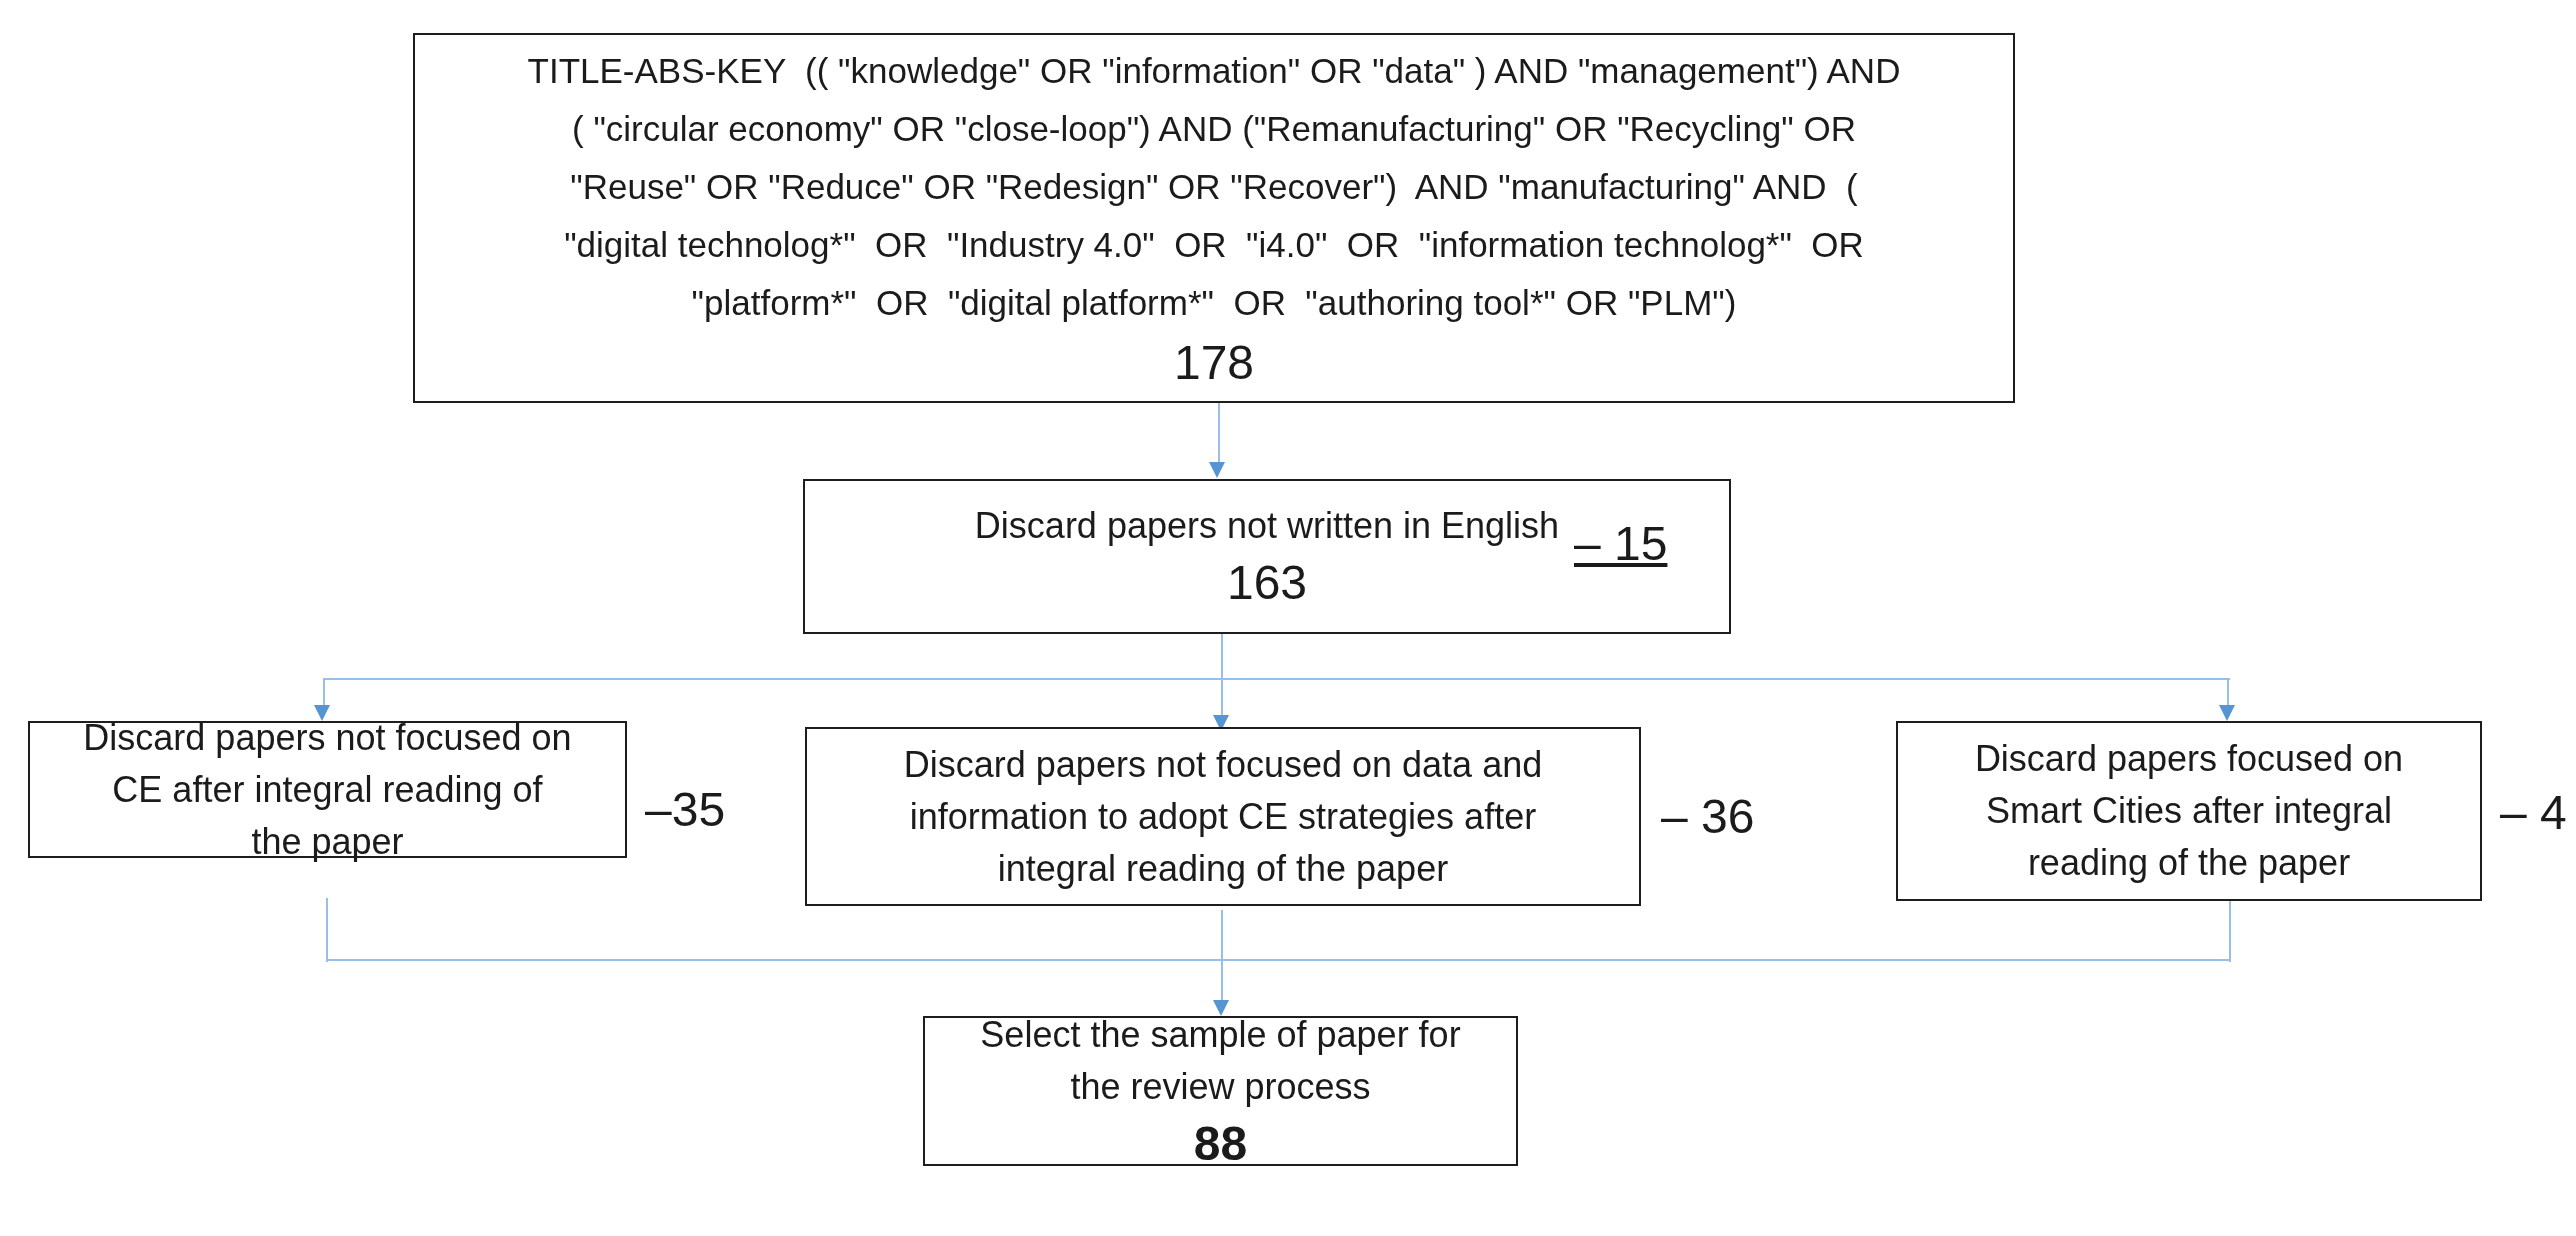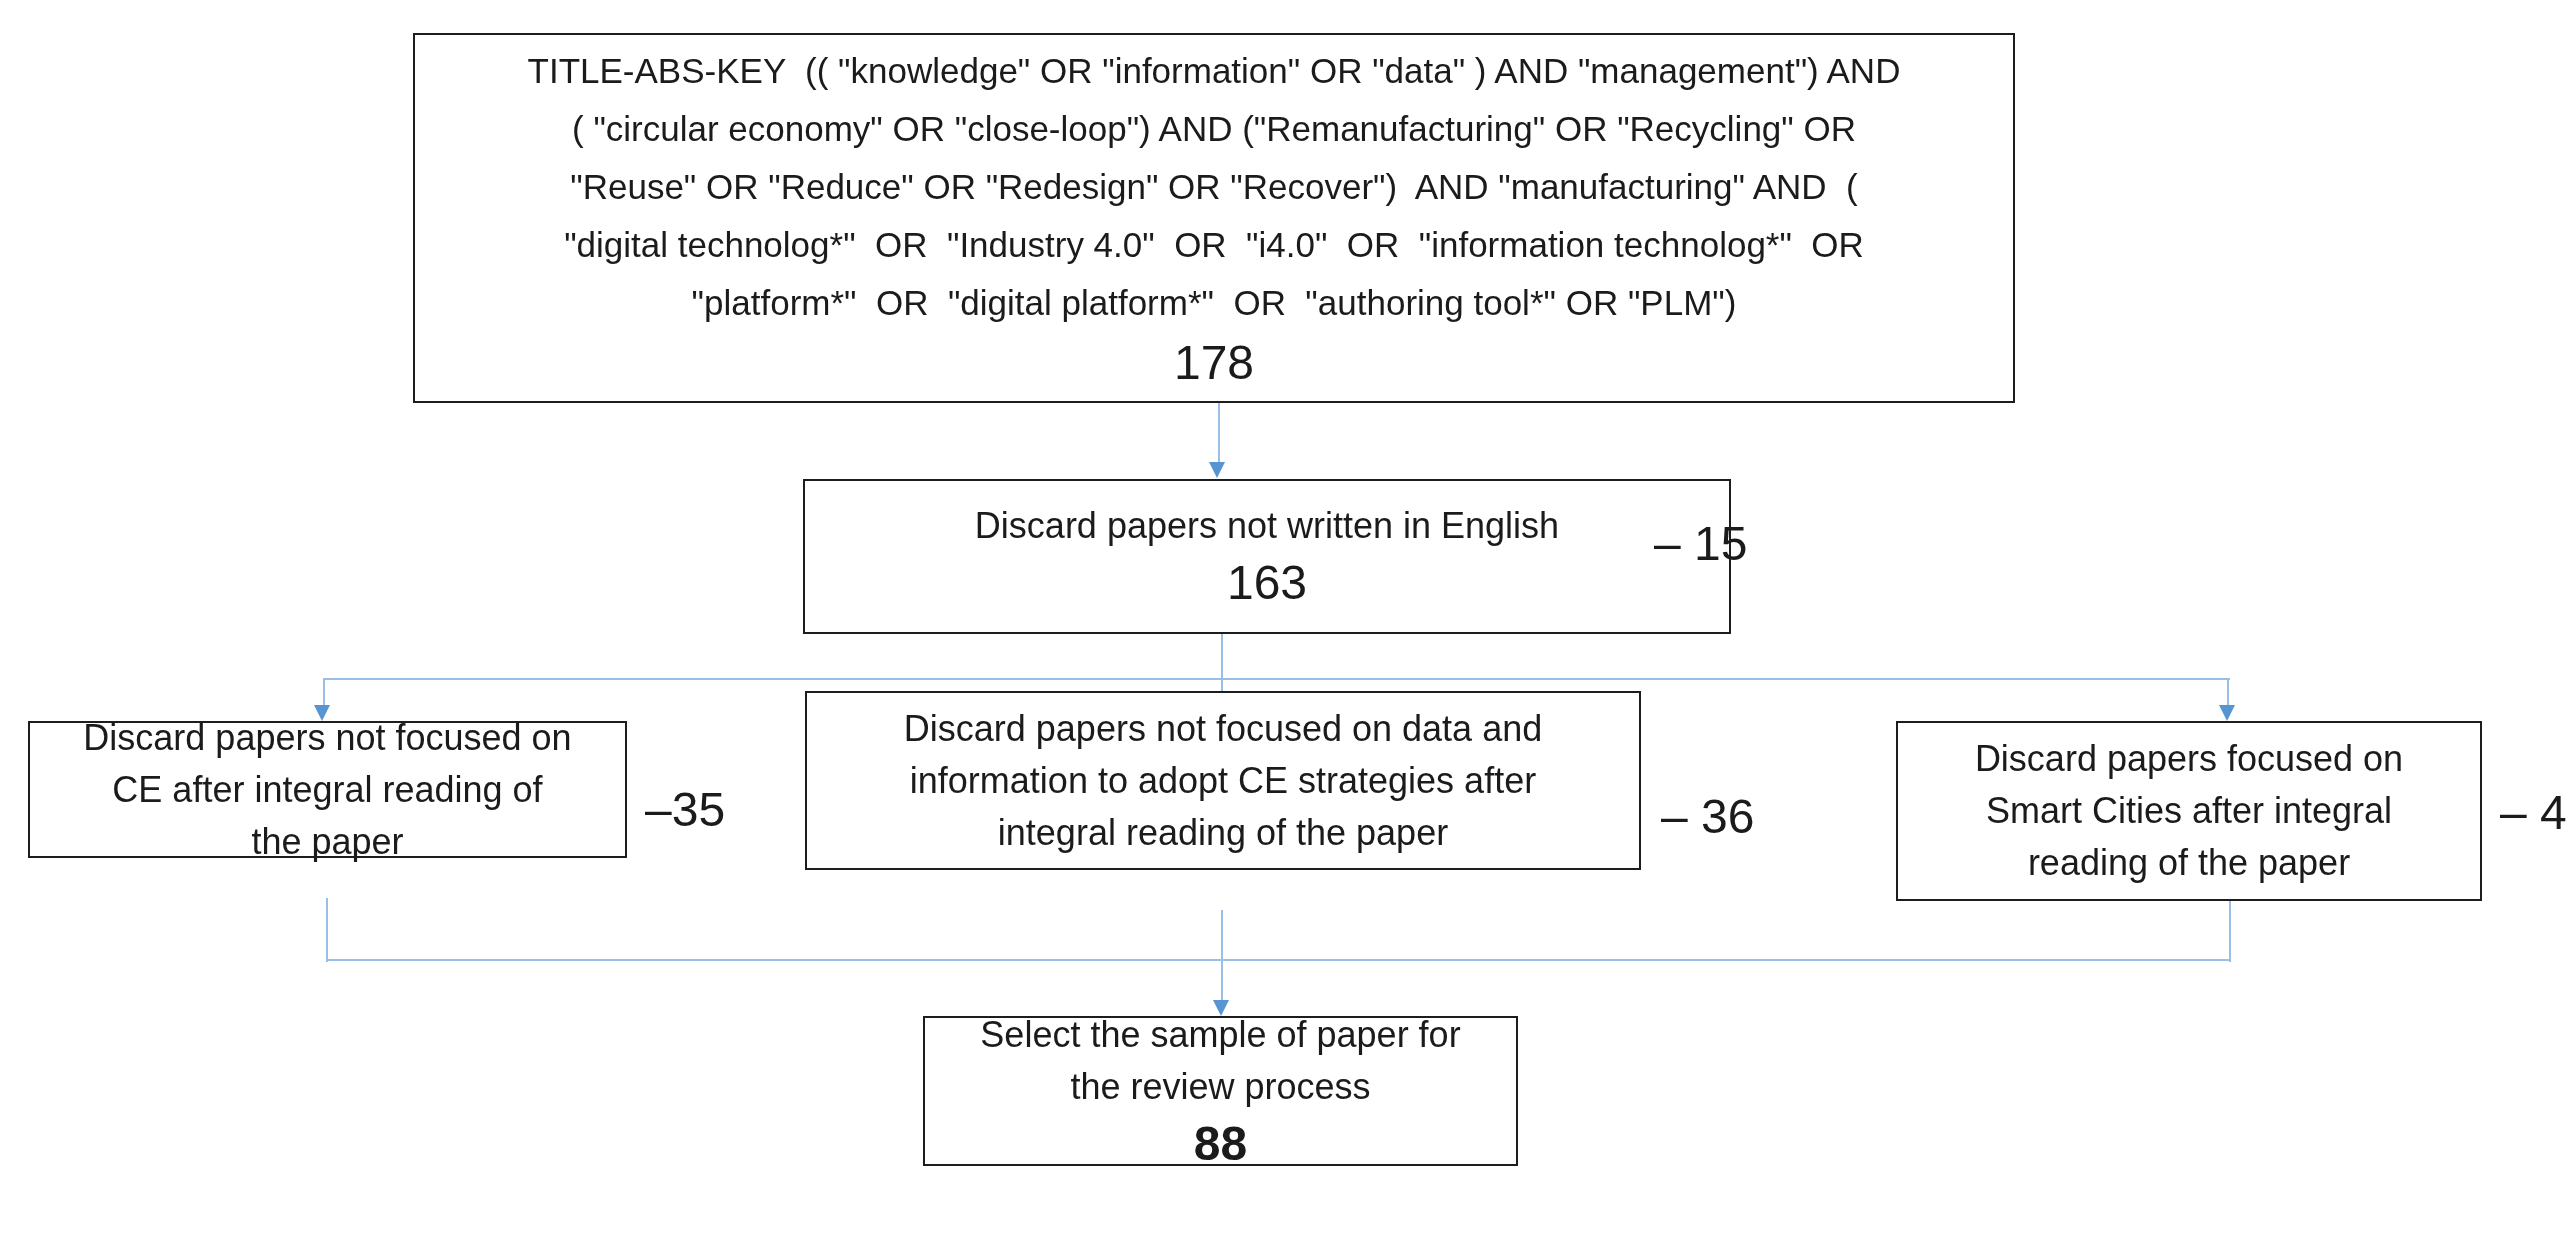--- a/index.html
+++ b/index.html
@@ -59,25 +59,25 @@
     width: 0;
     height: 0;
     border-left: 8.7px solid transparent;
     border-right: 8.7px solid transparent;
     border-top: 16px solid #5694d2;
   }
   
   #search-query-box   { left: 413px;  top: 32.5px;   width: 1602px; height: 370px; }
   #english-filter-box { left: 803px; top: 479px;  width: 928px; height: 155px; }
   #ce-filter-box      { left: 28px;   top: 721px;  width: 599px;  height: 137px; }
-  #data-filter-box    { left: 805px; top: 691px; width: 836px; height: 179px; text-align: center; }
+  #data-filter-box    { left: 805px; top: 727px; width: 836px; height: 179px; text-align: center; }
   #smart-cities-box   { left: 1896px; top: 721px;  width: 586px;  height: 180px; }
   #final-sample-box   { left: 923px; top: 1016px; width: 595px;  height: 150px; }
   
-  #annot-english  { left: 1654px; top: 520px; }
+  #annot-english  { left: 1574px; top: 520px; text-decoration: underline; }
   #annot-ce       { left: 645px;  top: 786px; }
   #annot-data     { left: 1661px; top: 793px; }
   #annot-smart    { left: 2500px; top: 789px; }
   
   #c1  { left: 1218px; top: 403px;  width: 2.2px;    height: 59px; }
   #a1  { left: 1209px; top: 462px; }
   #c2  { left: 1221px; top: 634px;  width: 2.2px;    height: 46px; }
   #c3  { left: 323px;  top: 678px;  width: 1907px; height: 2.2px; }
   #c4  { left: 323px;  top: 678px;  width: 2.2px;    height: 28px; }
   #a4  { left: 314px;  top: 705px; }

